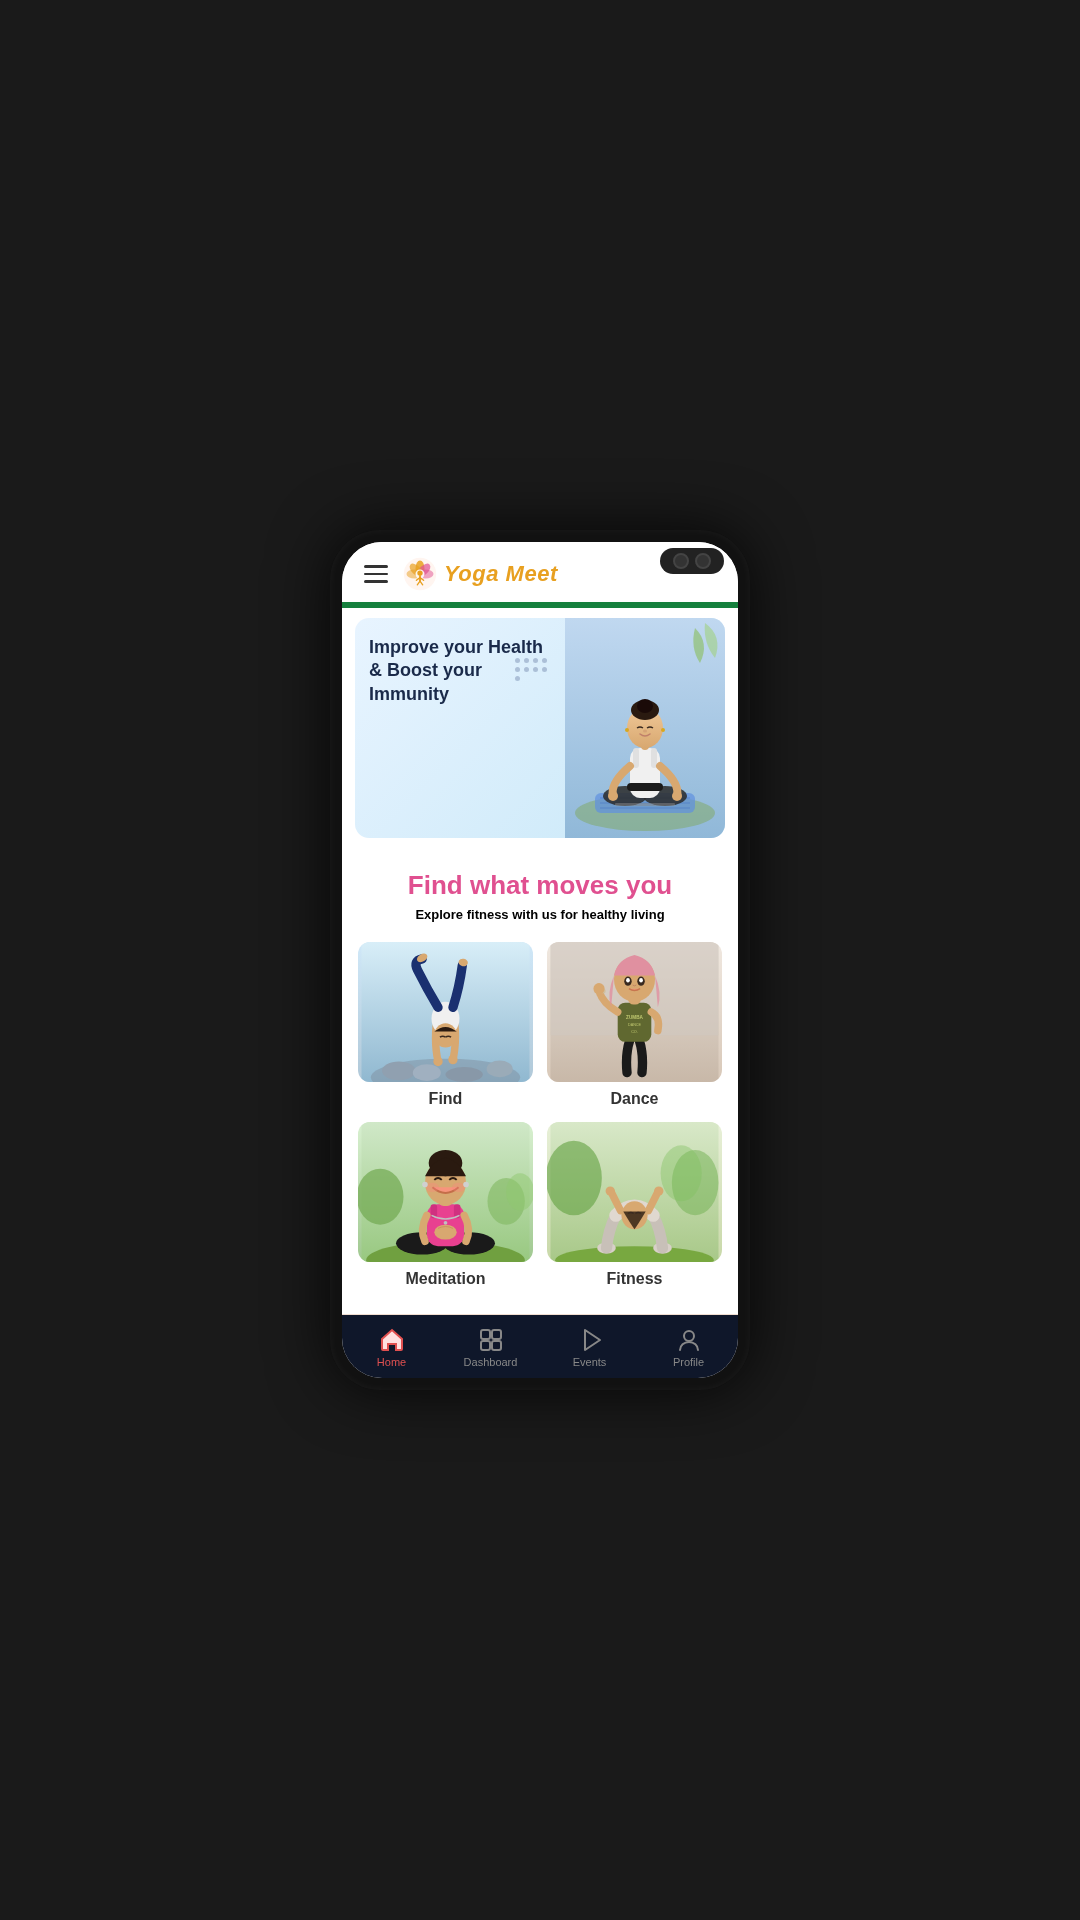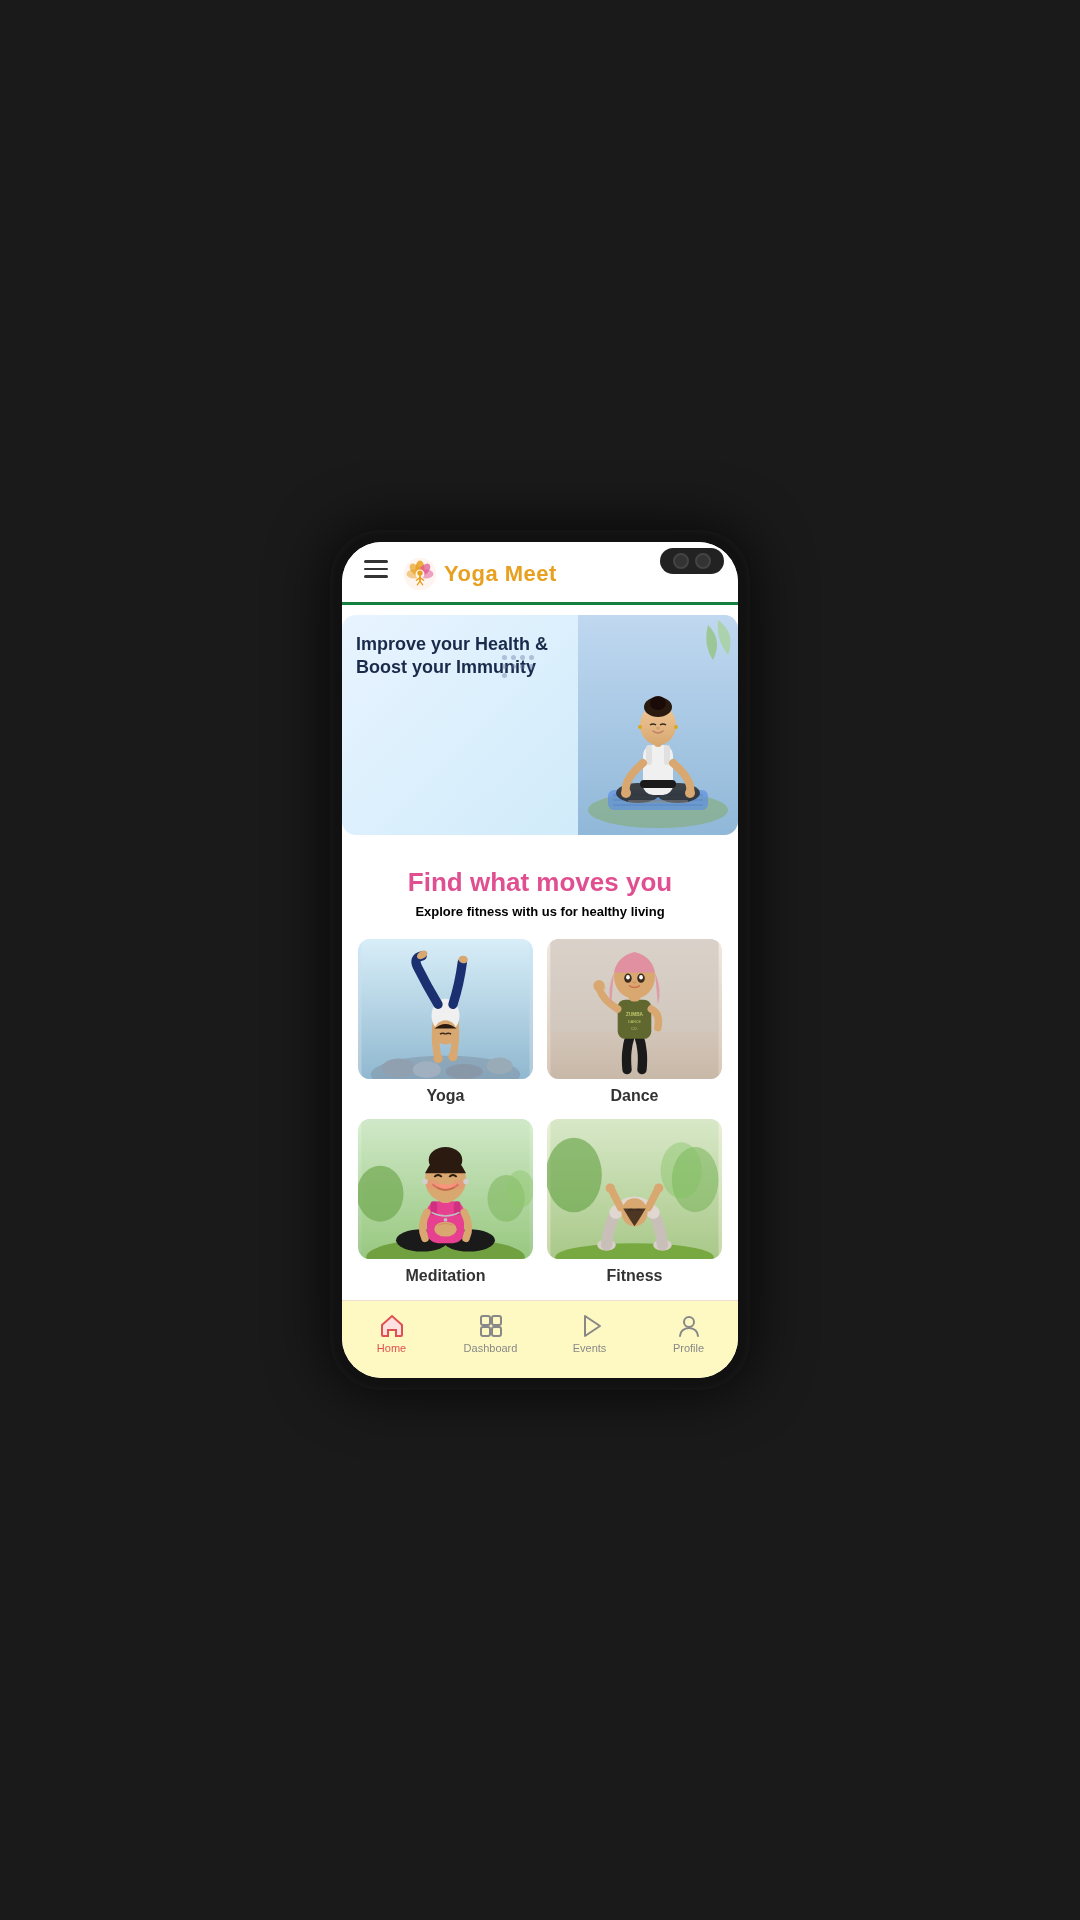--- a/index.html
+++ b/index.html
@@ -64,24 +64,25 @@
       overflow-y: auto;
       overflow-x: hidden;
       scrollbar-width: none;
     }
 
     .app-content::-webkit-scrollbar { display: none; }
 
     
     .header {
       display: flex;
-      align-items: flex-start;
+      align-items: center;
       padding: 14px 18px 10px;
       background: #fff;
-      border-bottom: 3px solid #15803d;
+      border-bottom: 6px solid #15803d;
+      font-style: italic;
     }
 
     .hamburger-icon {
       display: flex;
       flex-direction: column;
       gap: 5px;
       cursor: pointer;
       padding: 4px;
     }
 
@@ -107,21 +108,21 @@
 
     .logo-text {
       font-size: 22px;
       font-weight: 700;
       color: #e8a020;
       letter-spacing: 0.5px;
     }
 
     
     .hero-banner {
-      margin: 10px 0;
+      margin: 10px 13px;
       border-radius: 14px;
       overflow: hidden;
       background: linear-gradient(135deg, #e8f4ff 0%, #c8e8f8 100%);
       min-height: 200px;
       position: relative;
       display: flex;
       align-items: stretch;
     }
 
     .hero-text-side {
@@ -200,23 +201,23 @@
 
     .category-label {
       font-size: 16px;
       font-weight: 600;
       color: #333;
     }
 
     
     .bottom-nav {
       display: flex;
-      background: #fef9c3;
+      background: #0f172a;
       border-top: 1px solid #f0ddd0;
-      padding: 8px 0 20px;
+      padding: 8px 0 6px;
       text-align: right;
     }
 
     .nav-item {
       flex: 1;
       display: flex;
       flex-direction: column;
       align-items: center;
       gap: 3px;
       cursor: pointer;
@@ -447,21 +448,21 @@
               <ellipse cx="109" cy="22" rx="5" ry="4" fill="#d8a870" transform="rotate(10 109 22)"></ellipse>
 
               <ellipse cx="90" cy="100" rx="12" ry="13" fill="#d8a870"></ellipse>
 
               <path d="M78 96 Q90 86 102 96" fill="#2a1a10"></path>
 
               <path d="M84 102 Q87 100 90 102" stroke="#3a2a20" stroke-width="1.5" fill="none"></path>
               <path d="M90 102 Q93 100 96 102" stroke="#3a2a20" stroke-width="1.5" fill="none"></path>
             </svg>
           </div>
-          <span class="category-label">Yoga</span>
+          <span class="category-label">Find</span>
         </div>
 
         <div class="category-card">
           <div class="category-image img-dance-bg">
             
             <svg viewBox="0 0 180 150" xmlns="http://www.w3.org/2000/svg" style="width:100%;height:100%">
               <defs>
                 <linearGradient id="danceBg" x1="0" y1="0" x2="0" y2="1">
                   <stop offset="0%" stop-color="#e8e0d8"></stop>
                   <stop offset="100%" stop-color="#c8b8a8"></stop>

